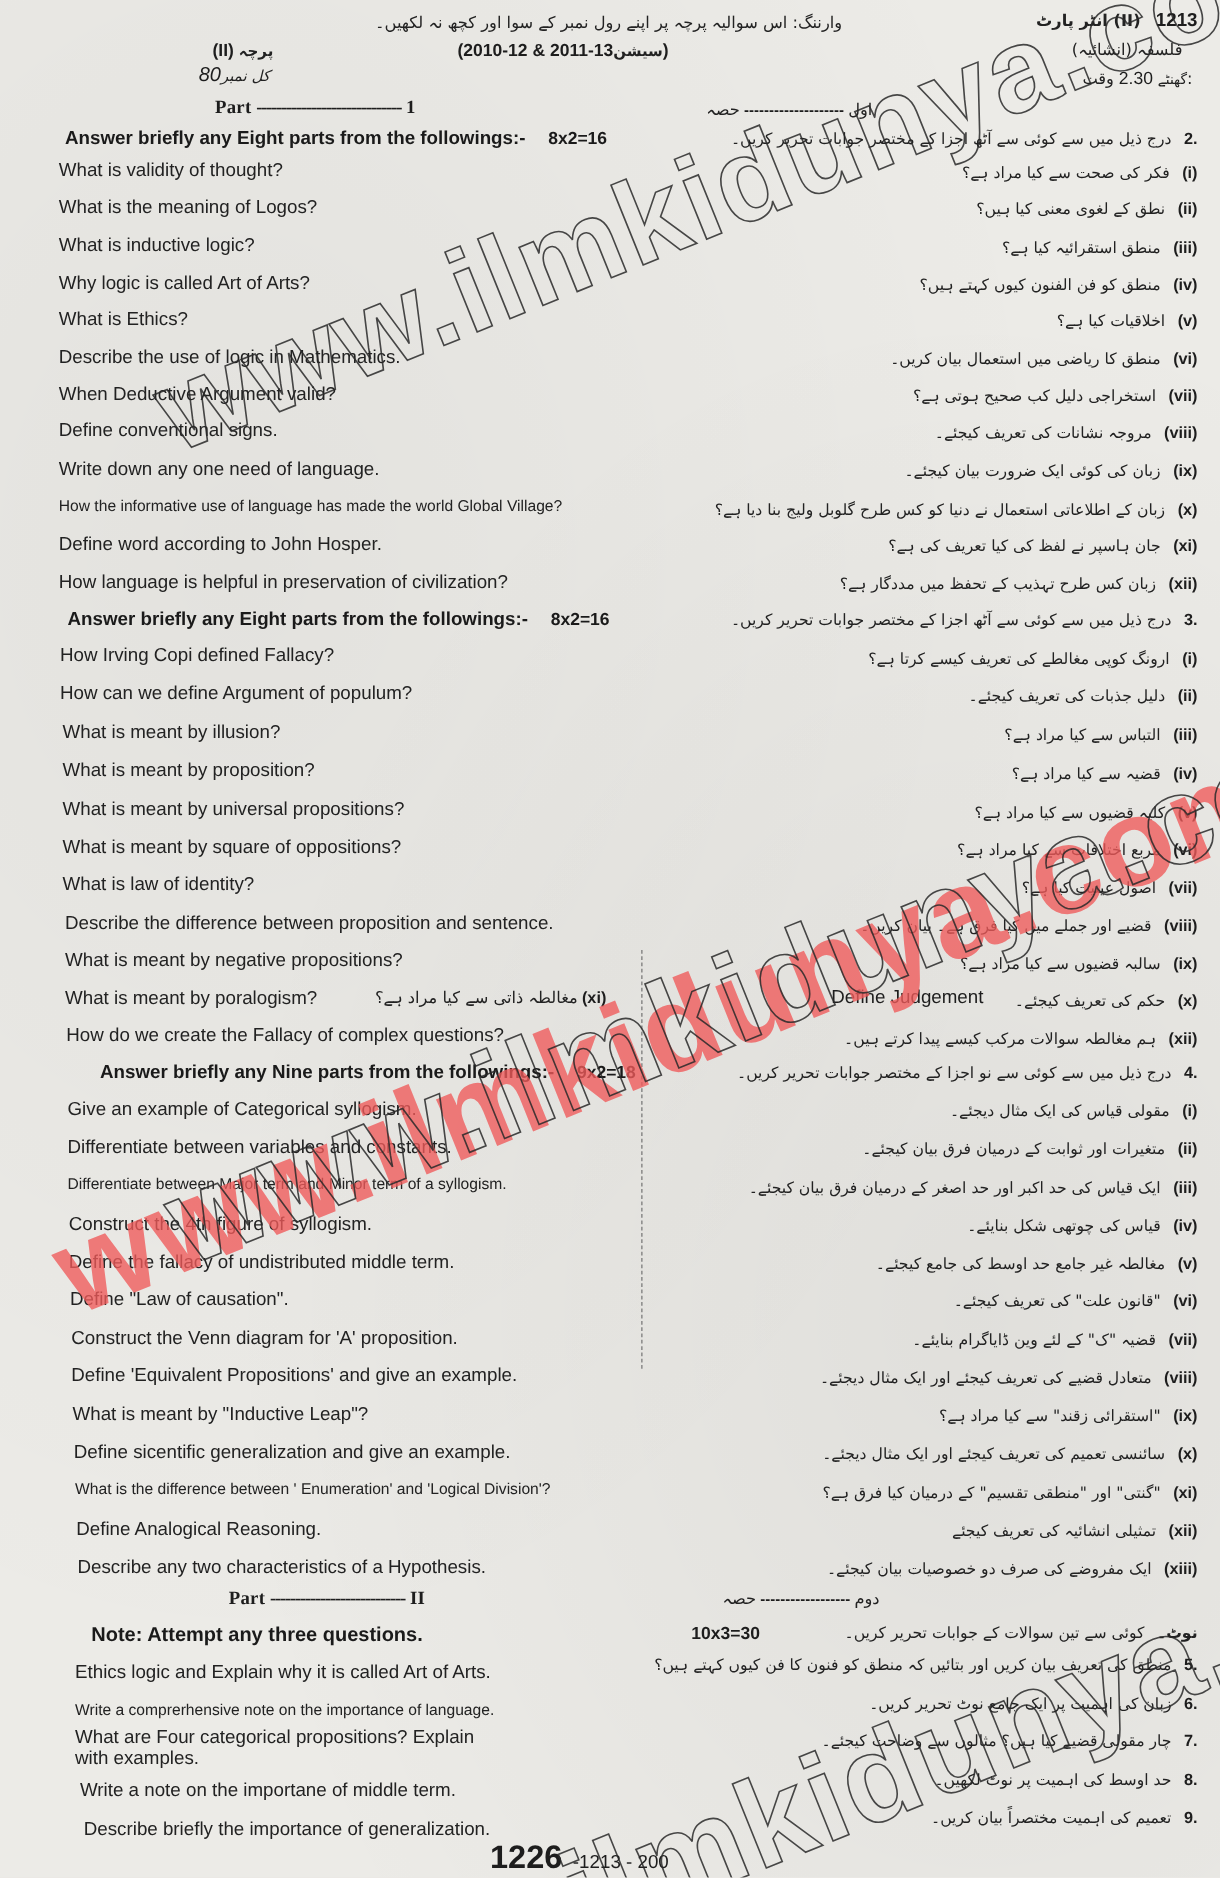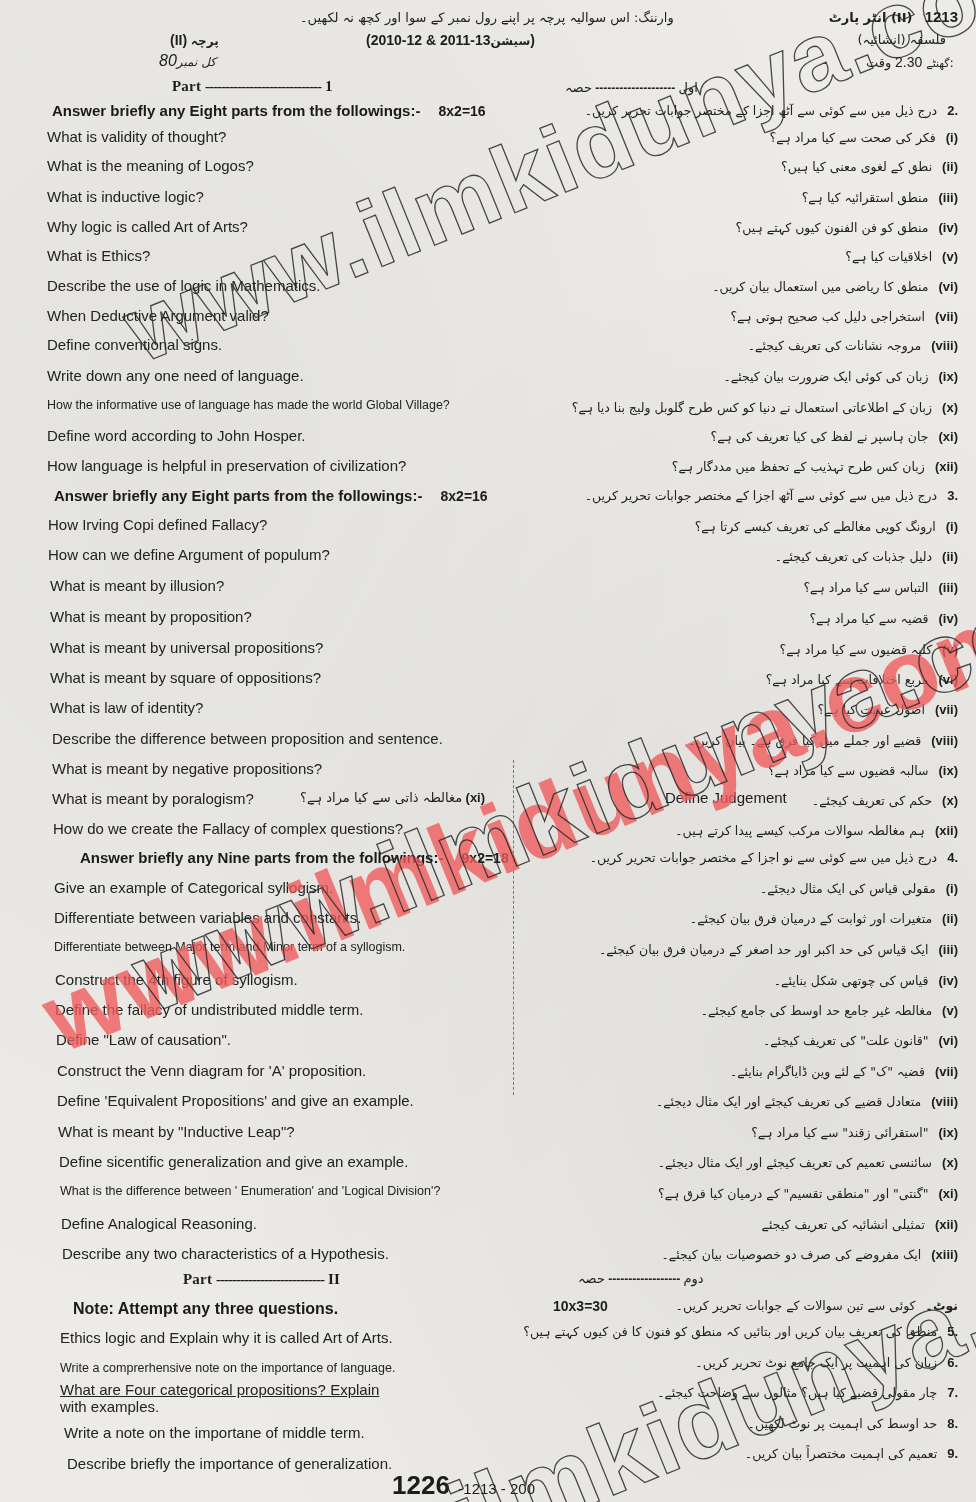--- a/index.html
+++ b/index.html
@@ -315,21 +315,21 @@
 
   <div class="abs sec-head" style="left:73px; top:1300px; font-size:16px;">Note: Attempt any three questions.</div>
   <div class="abs marks" style="left:553px; top:1298px;">10x3=30</div>
   <div class="urdu-row" style="top:1298px;">
     <span class="ut" style="font-weight:bold;">نوٹ۔</span>
     <span class="ut">کوئی سے تین سوالات کے جوابات تحریر کریں۔</span>
   </div>
 
   <div class="abs q-en" style="left:60px; top:1329px;">Ethics logic and Explain why it is called Art of Arts.</div>
   <div class="abs q-en small" style="left:60px; top:1361px;">Write a comprerhensive note on the importance of language.</div>
-  <div class="abs q-en" style="left:60px; top:1381px;text-decoration:underline;">What are Four categorical propositions? Explain</div>
+  <div class="abs q-en" style="left:60px; top:1381px;">What are Four categorical propositions? Explain</div>
   <div class="abs q-en" style="left:60px; top:1398px;">with examples.</div>
   <div class="abs q-en" style="left:64px; top:1424px;">Write a note on the importane of middle term.</div>
   <div class="abs q-en" style="left:67px; top:1455px;">Describe briefly the importance of generalization.</div>
 
   <div id="p2-ur">
       <div class="urdu-row" style="top: 1324px; right: 18px;">
         <span class="rn">5.</span>
         <span class="ut">منطق کی تعریف بیان کریں اور بتائیں کہ منطق کو فنون کا فن کیوں کہتے ہیں؟</span>
       </div>
       <div class="urdu-row" style="top: 1355px; right: 18px;">

